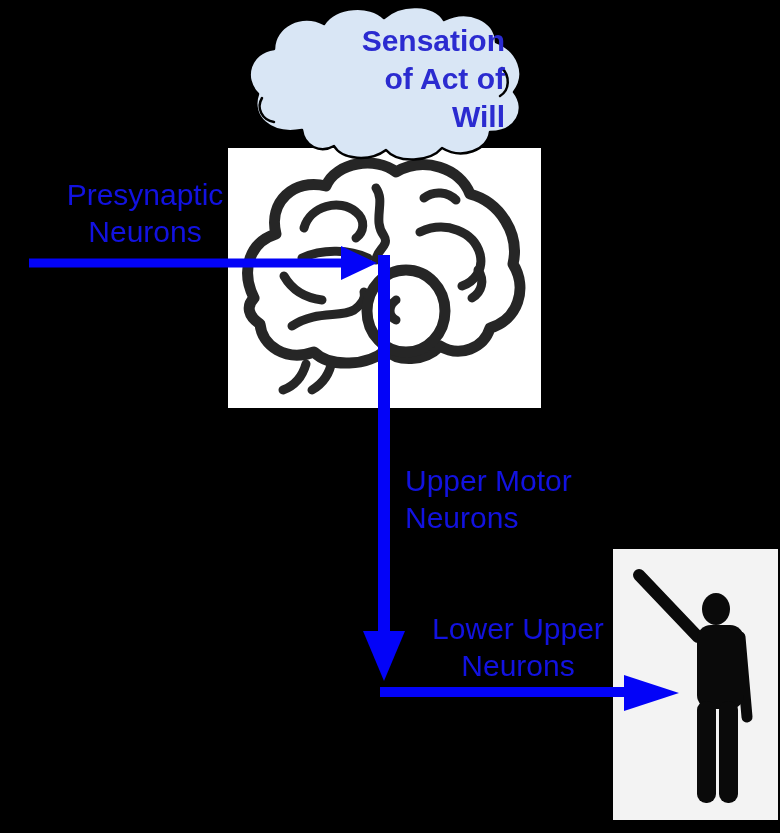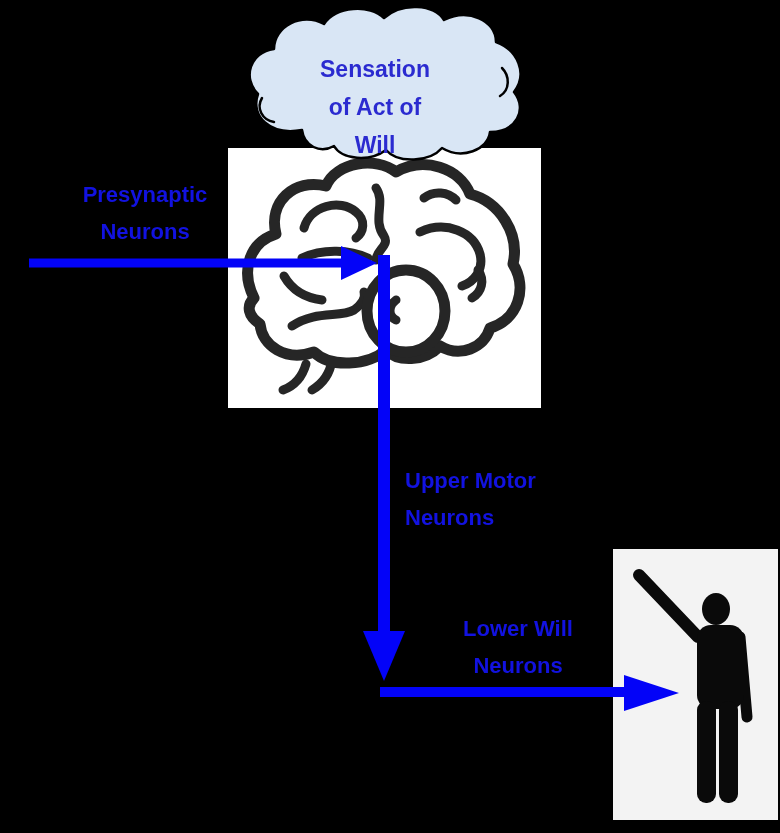--- a/index.html
+++ b/index.html
@@ -9,22 +9,22 @@
     overflow:hidden;
     font-family:"Liberation Sans", sans-serif;
   }
 
   
   .cloud-svg { position:absolute; left:240px; top:2px; width:290px; height:162px; z-index:3; }
   .cloud-shape  { fill:var(--cloud_fill,#d9e6f5); stroke:var(--outline_black,#000); stroke-width:2.5; stroke-linejoin:round; }
   .cloud-detail { fill:none; stroke:var(--outline_black,#000); stroke-width:2.5; stroke-linecap:round; }
   .cloud-label {
     position:absolute; left:245px; top:22px; width:260px; z-index:4;
-    text-align:center; font-size:23px; font-weight:bold; line-height:38px;
-    color:var(--cloud_text,#2b2bd0); white-space:pre-line;margin-top:28px;
+    text-align:right; font-size:30px; font-weight:bold; line-height:38px;
+    color:var(--cloud_text,#2b2bd0); white-space:pre-line;
   }
 
   
   .brain-panel { position:absolute; left:228px; top:148px; width:313px; height:260px;
                  background:var(--brain_panel_bg,#fff); z-index:1; }
   .brain-svg { display:block; width:100%; height:100%; }
   .brain-outline { fill:var(--brain_panel_bg,#fff); stroke:var(--brain_line,#262626);
                    stroke-width:11; stroke-linejoin:round; stroke-linecap:round; }
   .brain-line { fill:none; stroke:var(--brain_line,#262626); stroke-width:9; stroke-linecap:round; }
   .cerebellum { fill:var(--brain_panel_bg,#fff); stroke:var(--brain_line,#262626); stroke-width:11; }
@@ -40,21 +40,21 @@
   .arrow { position:absolute; z-index:5; overflow:visible; }
   .arrow-line { stroke:var(--arrow_blue,#0303f8); }
   .arrow-head { fill:var(--arrow_blue,#0303f8); }
   #arrow-presynaptic { left:25px;  top:240px; width:356px; height:46px; }
   #arrow-upper       { left:360px; top:253px; width:48px;  height:430px; }
   #arrow-lower       { left:376px; top:672px; width:306px; height:42px; }
 
   
   .label {
     position:absolute; z-index:4;
-    font-size:22px; font-weight:bold; line-height:37px;
+    font-size:30px; font-weight:normal; line-height:37px;
     color:var(--label_blue,#1212e0); white-space:pre-line;
   }
   #label-presynaptic { left:30px;  top:176px; width:230px; text-align:center; }
   #label-upper       { left:405px; top:414px; width:230px; text-align:left;margin-top:48px; }
   #label-lower       { left:408px; top:610px; width:220px; text-align:center; }
 </style>
 </head>
 <body>
 
 <div class="canvas">
@@ -132,16 +132,16 @@
 
   <svg id="arrow-lower" class="arrow" viewBox="0 0 306 42" aria-hidden="true">
     <line class="arrow-line" x1="4" y1="20" x2="252" y2="20" stroke-width="10"></line>
     <polygon class="arrow-head" points="248,3 248,39 303,21"></polygon>
   </svg>
 
   <div id="label-presynaptic" class="label">Presynaptic
 Neurons</div>
   <div id="label-upper" class="label">Upper Motor
 Neurons</div>
-  <div id="label-lower" class="label">Lower Will
+  <div id="label-lower" class="label">Lower Upper
 Neurons</div>
 
 </div>
 
 </body></html>

